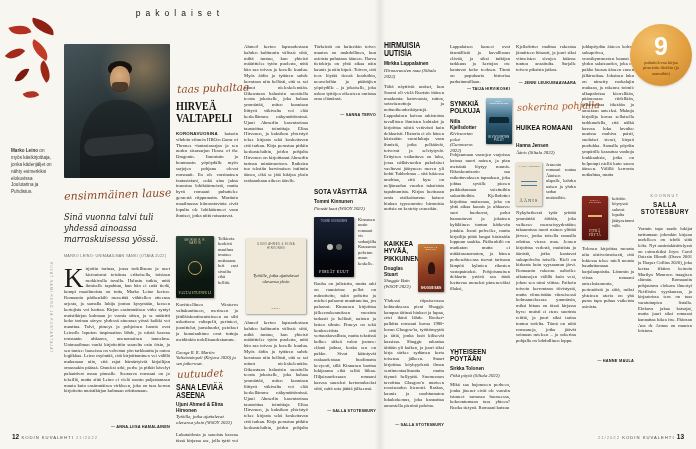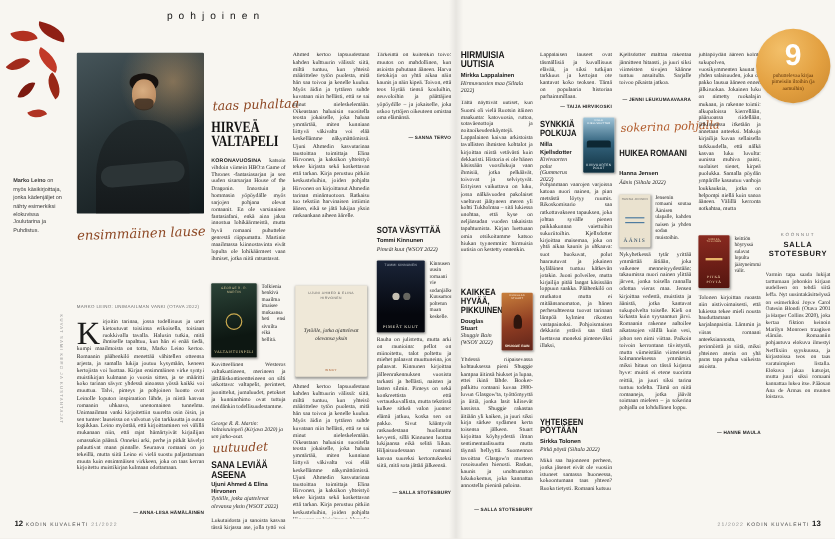--- a/index.html
+++ b/index.html
@@ -31,21 +31,21 @@
   .koonnut-name{font-size:6.3px;font-weight:700;letter-spacing:0.6px;line-height:1.15;color:#191919;text-align:center;}
   .folio{font-family:"Liberation Sans",sans-serif;font-size:4.2px;letter-spacing:1px;color:#4a4a4a;}
   .folio b{font-size:6.5px;letter-spacing:0;color:#151515;}
   .muted{color:#8a8a8a;}
 </style>
 </head>
 <body>
 
 <div class="spread">
 
-  <div class="abs masthead" style="left:125px;top:8px;width:110px;">pohjoinen</div>
+  <div class="abs masthead" style="left:125px;top:8px;width:110px;">pakolaiset</div>
 
   <div class="abs" style="left:4px;top:18px;width:62px;height:94px;">
     <div class="leaf" style="left:6px;top:6px;width:20px;height:12px;background:#b23120;transform:rotate(-20deg);"></div>
     <div class="leaf" style="left:27px;top:2px;width:24px;height:13px;background:#8f2015;transform:rotate(12deg);"></div>
     <div class="leaf" style="left:2px;top:30px;width:18px;height:11px;background:#a12a1c;transform:rotate(-45deg);"></div>
     <div class="leaf" style="left:25px;top:26px;width:22px;height:12px;background:#c23a28;transform:rotate(32deg);"></div>
     <div class="leaf" style="left:10px;top:52px;width:16px;height:10px;background:#7c1a10;transform:rotate(-70deg);"></div>
     <div class="leaf" style="left:31px;top:48px;width:20px;height:11px;background:#992817;transform:rotate(55deg);"></div>
     <div class="leaf" style="left:20px;top:72px;width:14px;height:9px;background:#b03323;transform:rotate(-28deg);"></div>
   </div>
@@ -60,20 +60,21 @@
   </div>
 
   <div class="abs cap" style="left:11px;top:148px;width:45px;height:100px;">
     <b>Marko Leino</b>
     <span>on myös käsikirjoittaja, jonka kädenjäljet on nähty esimerkiksi elokuvissa Joulutarina ja Puhdistus.</span>
   </div>
 
   <div class="abs vcredit" style="left:49px;top:262px;height:150px;">KUVAT SAMI KERO JA KUSTANTAJAT</div>
 
   <div class="abs script" style="left:64px;top:190px;font-size:11px;">ensimmäinen lause</div>
+  <div class="abs quote" style="left:64px;top:212px;width:106px;">Sinä vuonna talvi tuli yhdessä ainoassa marraskuisessa yössä.</div>
   <div class="abs src" style="left:64px;top:254px;width:106px;">MARKO LEINO: UNIMAAILMAN VANKI (OTAVA 2022)</div>
 
   <div class="abs txt" style="left:64px;top:266px;width:106px;height:156px;">
     <span class="dropcap">K</span>
     <span>irjoitin tarinaa, jossa todellisuus ja unet kietoutuvat toisiinsa erikoisella, toisiaan ruokkivalla tavalla. Halusin tutkia, mitä ihmiselle tapahtuu, kun hän ei enää tiedä, kumpi maailmoista on totta, Marko Leino kertoo. Romaanin päähenkilö menettää vähitellen otteensa arjesta, ja samalla lukija joutuu kysymään, keneen kertojista voi luottaa. Kirjan ensimmäinen virke syntyi muistikirjan kulmaan jo vuosia sitten, ja se määritti koko tarinan sävyn: yhdessä ainoassa yössä kaikki voi muuttua. Talvi, pimeys ja pohjoinen luonto ovat Leinolle loputon inspiraation lähde, ja niistä kasvaa romaanin uhkaava, unenomainen tunnelma. Unimaailman vanki kirjoitettiin suurelta osin öisin, ja sen tuntee: lauseissa on valvotun yön tarkkuutta ja outoa logiikkaa. Leino myöntää, että kirjoittaminen vei välillä mukanaan niin, että rajat hämärtyivät kirjailijan omassakin päässä. Onneksi arki, perhe ja pitkät kävelyt palauttivat maan pinnalle. Seuraava romaani on jo tekeillä, mutta siitä Leino ei vielä suostu paljastamaan muuta kuin ensimmäisen virkkeen, joka on taas kerran kirjoitettu muistikirjan kulmaan odottamaan.</span>
   </div>
   <div class="abs sig" style="left:64px;top:424px;width:106px;">— ANNA-LIISA HÄMÄLÄINEN</div>
 
   <div class="abs script" style="left:177px;top:83px;font-size:10.5px;">taas puhaltaa</div>
   <div class="abs feature-head" style="left:176px;top:100px;width:80px;">HIRVEÄ VALTAPELI</div>

